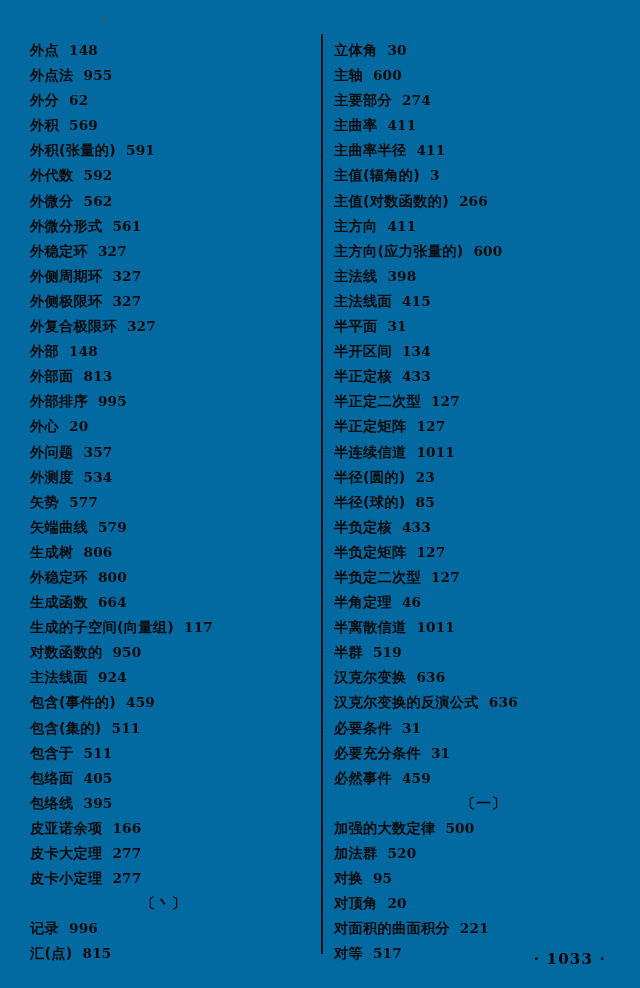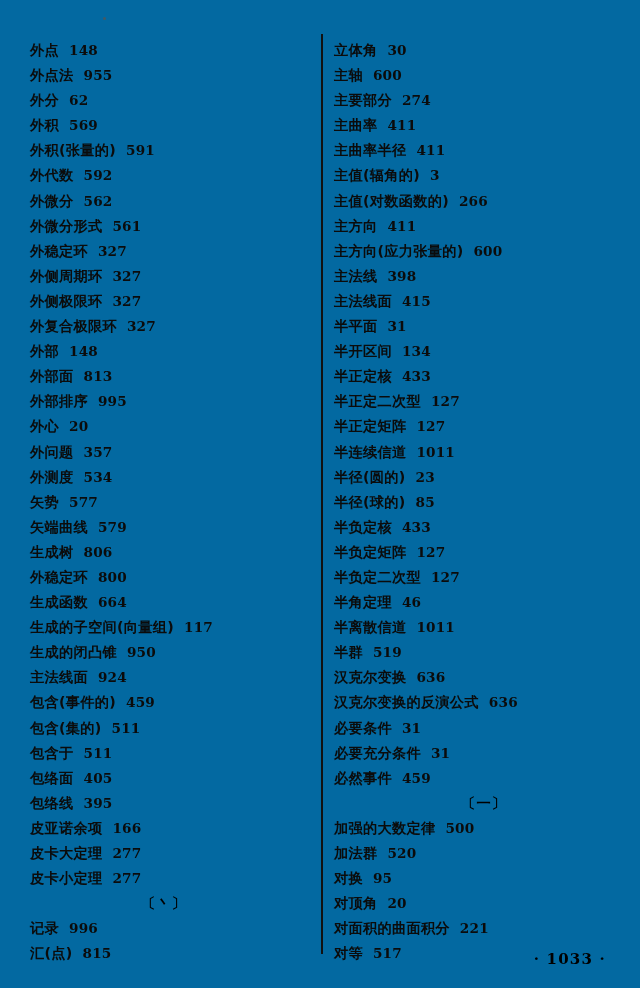--- a/index.html
+++ b/index.html
@@ -122,21 +122,21 @@
         <div class="entry"><span>外部排序</span><span class="num">995</span></div>
         <div class="entry"><span>外心</span><span class="num">20</span></div>
         <div class="entry"><span>外问题</span><span class="num">357</span></div>
         <div class="entry"><span>外测度</span><span class="num">534</span></div>
         <div class="entry"><span>矢势</span><span class="num">577</span></div>
         <div class="entry"><span>矢端曲线</span><span class="num">579</span></div>
         <div class="entry"><span>生成树</span><span class="num">806</span></div>
         <div class="entry"><span>外稳定环</span><span class="num">800</span></div>
         <div class="entry"><span>生成函数</span><span class="num">664</span></div>
         <div class="entry"><span>生成的子空间(向量组)</span><span class="num">117</span></div>
-        <div class="entry"><span>生成的闭凸锥</span><span class="num">950</span></div>
+        <div class="entry"><span>对数函数的</span><span class="num">950</span></div>
         <div class="entry"><span>主法线面</span><span class="num">924</span></div>
         <div class="entry"><span>包含(事件的)</span><span class="num">459</span></div>
         <div class="entry"><span>包含(集的)</span><span class="num">511</span></div>
         <div class="entry"><span>包含于</span><span class="num">511</span></div>
         <div class="entry"><span>包络面</span><span class="num">405</span></div>
         <div class="entry"><span>包络线</span><span class="num">395</span></div>
         <div class="entry"><span>皮亚诺余项</span><span class="num">166</span></div>
         <div class="entry"><span>皮卡大定理</span><span class="num">277</span></div>
         <div class="entry"><span>皮卡小定理</span><span class="num">277</span></div>
         <div class="sep">〔丶〕</div>

